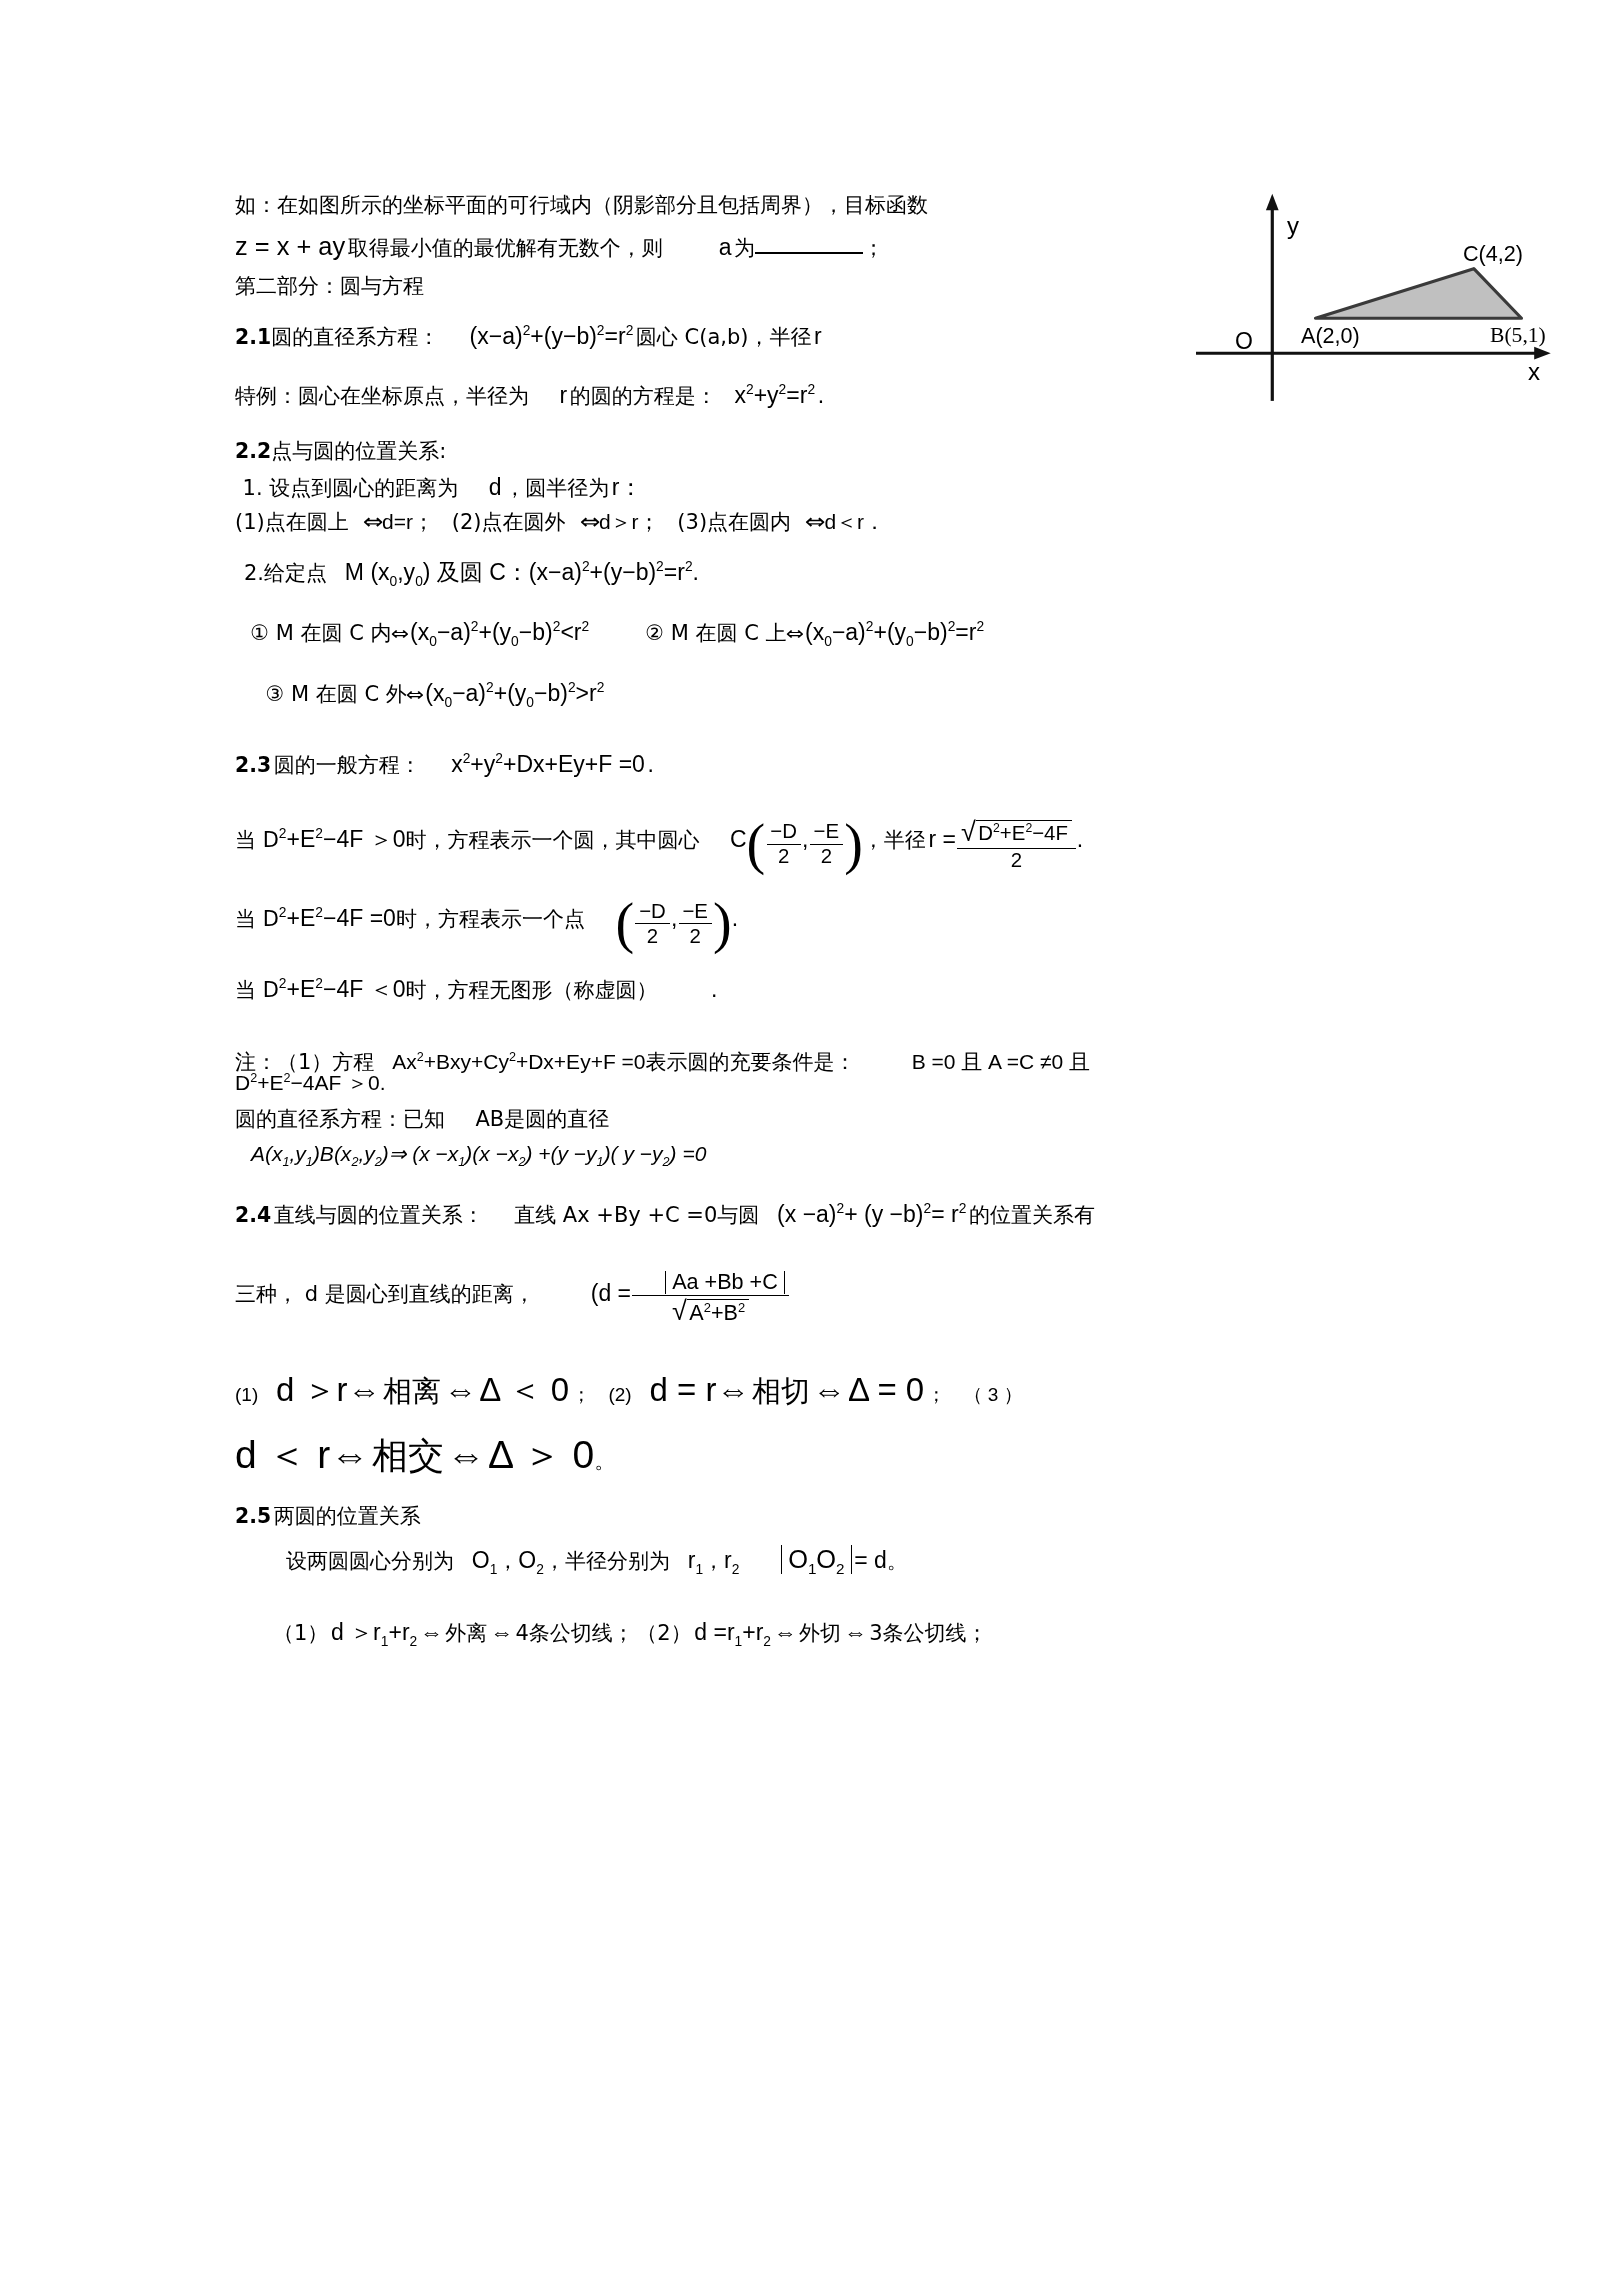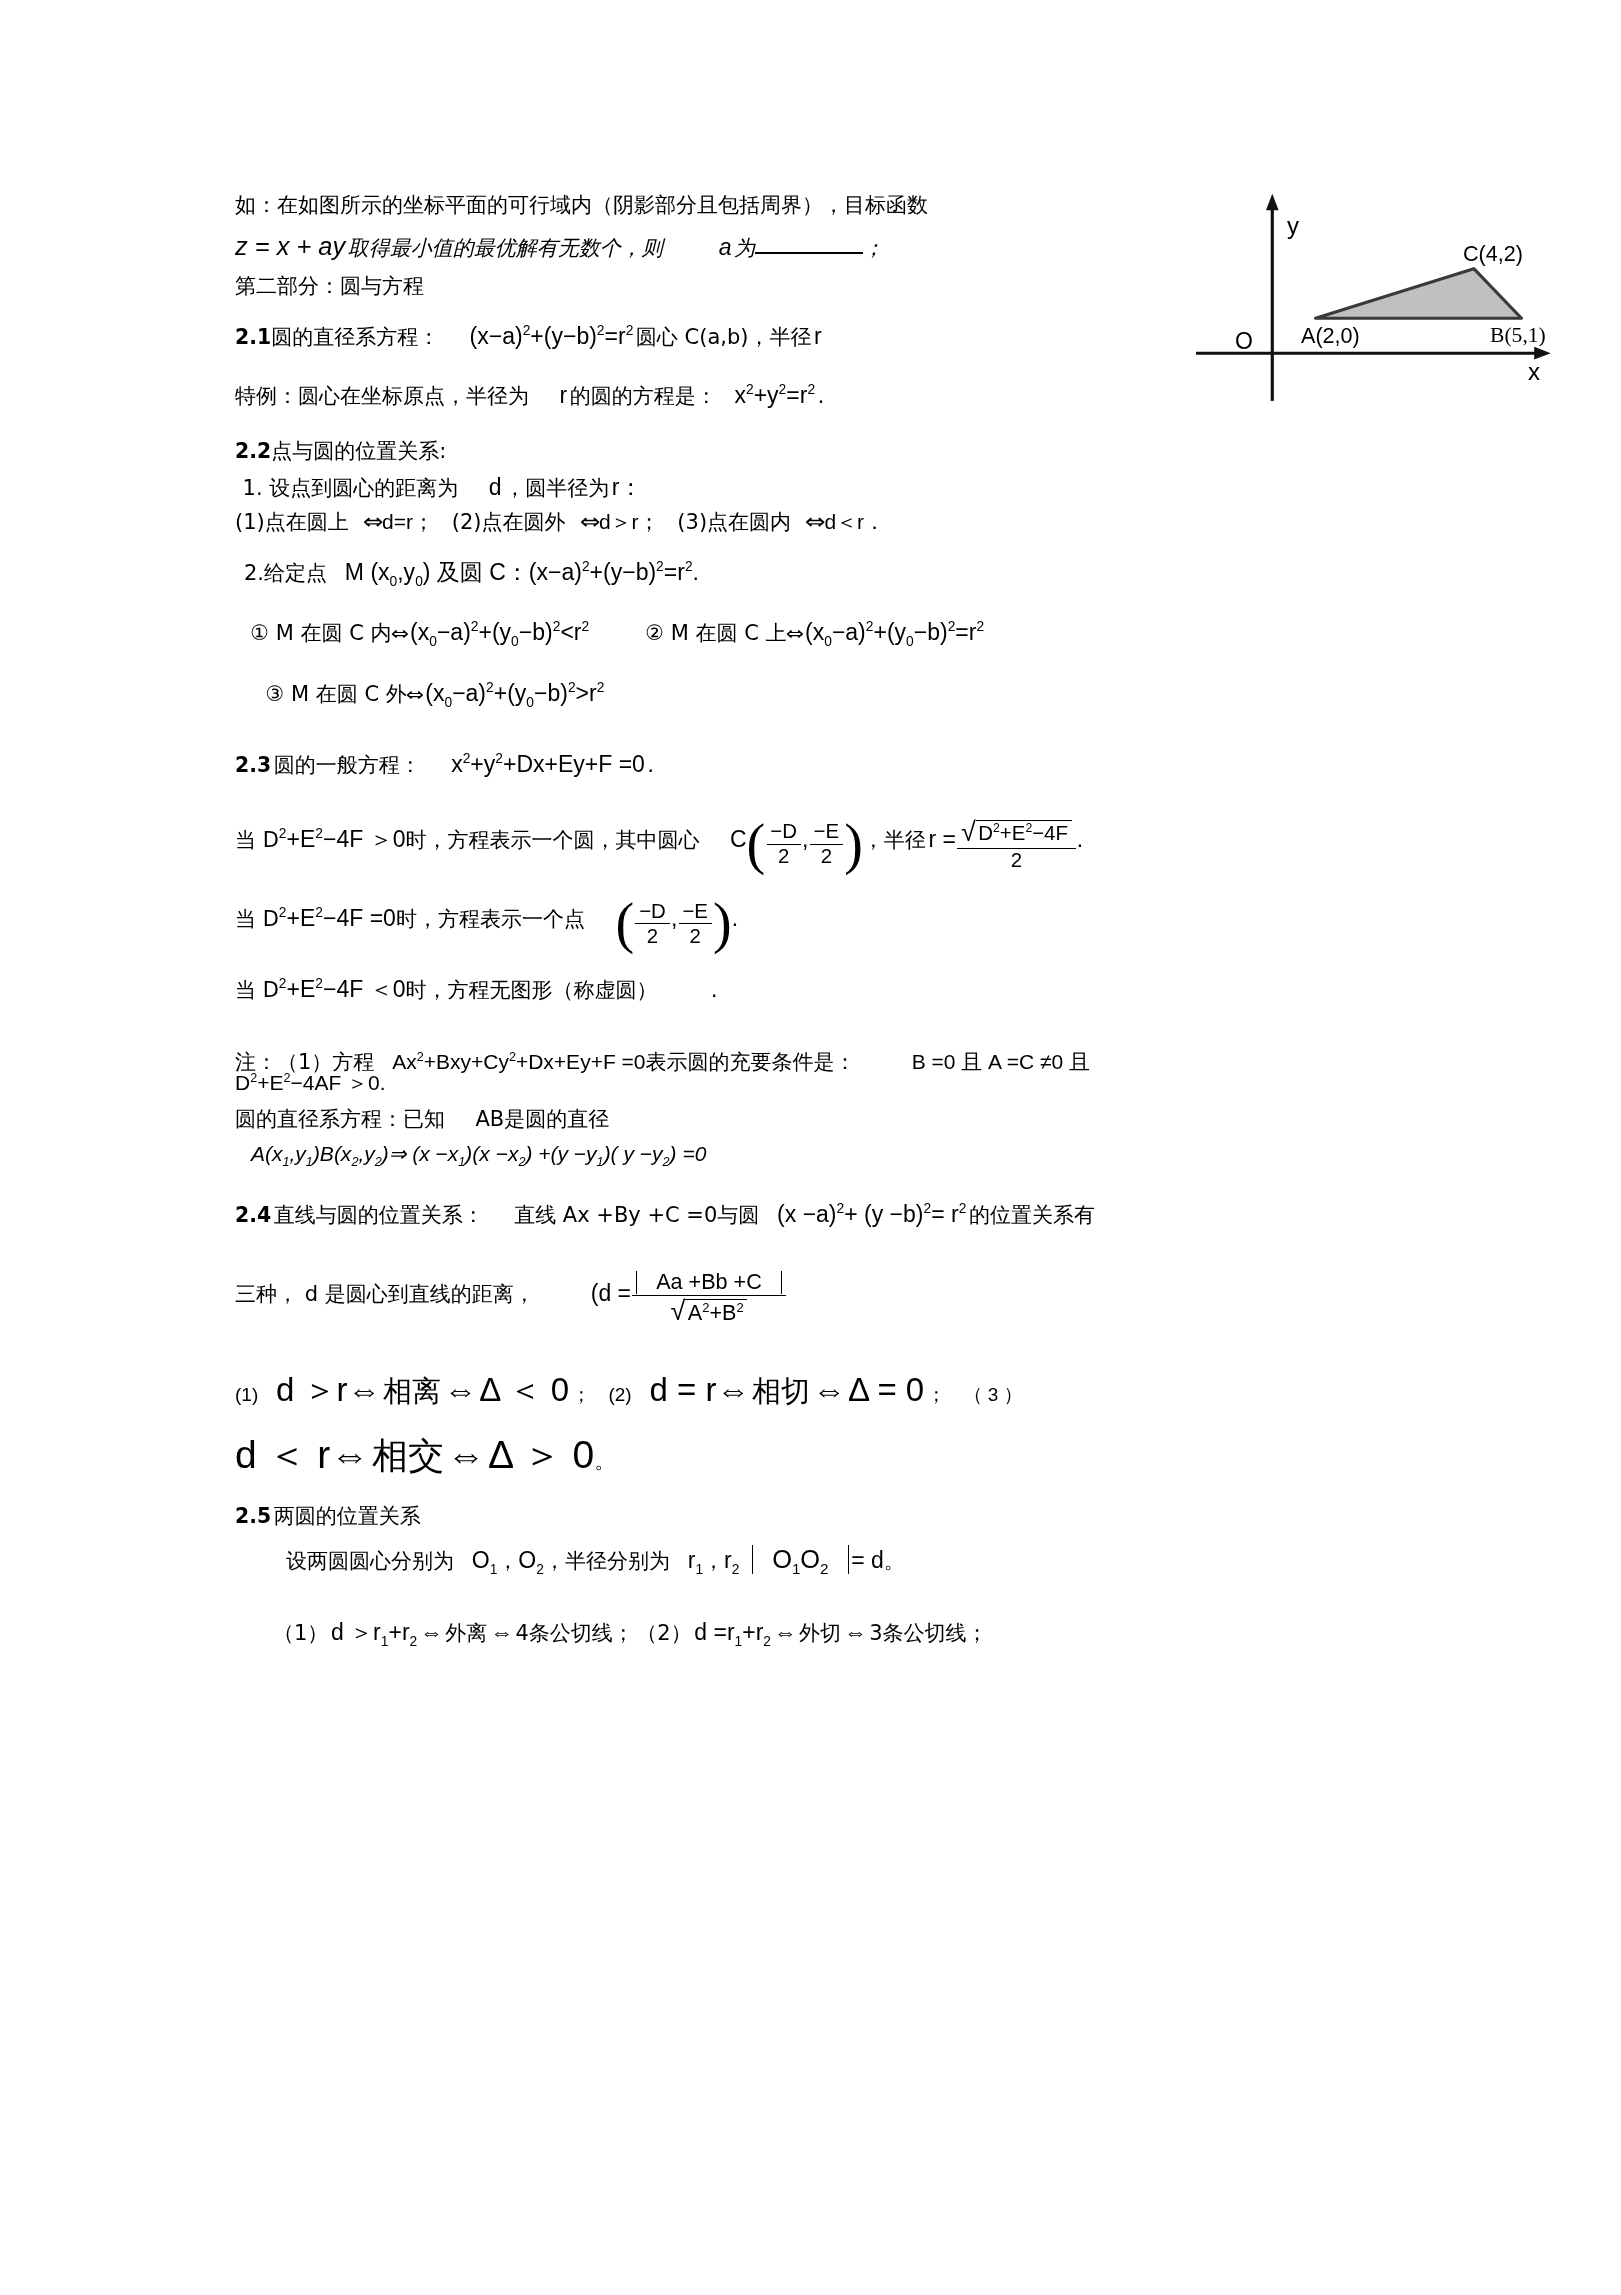--- a/index.html
+++ b/index.html
@@ -71,21 +71,21 @@
   .rad { display:inline-block; vertical-align:middle; position:relative; }
   .rad > .sign { font-size:27px; font-family:"Liberation Sans", sans-serif; vertical-align:middle;}
   .radbody {
     display:inline-block;
     border-top:1.9px solid #000;
     padding:1.9px 3.8px 0 2.5px;
     vertical-align:middle;
     font-family:"Liberation Sans", sans-serif;
   }
   
-  .absv { display:inline-block; border-left:1.9px solid #000; border-right:1.9px solid #000; padding:0 19px; }
+  .absv { display:inline-block; border-left:1.9px solid #000; border-right:1.9px solid #000; padding:0 6px;margin-left:29px; }
 
   .dblarrow { font-family:"DejaVu Sans", sans-serif; display:inline-block; transform:scaleX(1.15); }
 
   
   .bigline { font-family:"Liberation Sans", sans-serif; font-size:33px; }
   .bigcn { font-family:"DejaVu Sans", sans-serif; font-size:29px; }
   .smallnum { font-family:"Liberation Sans", sans-serif; font-size:19px; }
   .hugeline { font-family:"Liberation Sans", sans-serif; font-size:39px; }
   .hugecn { font-family:"DejaVu Sans", sans-serif; font-size:36px; }
 
@@ -115,21 +115,21 @@
     <div style="position:absolute; left:294px; top:132px; font-family:Liberation Serif, serif; font-size:21.6px;">B(5,1)</div>
     <div style="position:absolute; left:267px; top:50px; font-family:'Liberation Sans',sans-serif; font-size:21.6px;">C(4,2)</div>
   </div>
 
   <div class="content">
 
     <div class="row" style="top:0px;">
       <span class="cn">如：在如图所示的坐标平面的可行域内（阴影部分且包括周界），目标函数</span>
     </div>
 
-    <div class="row" style="top:41px;font-style:italic;">
+    <div class="row" style="top:41px;">
       <span class="math" style="font-size:25.4px;">z = x + ay</span>
       <span class="cn">取得最小值的最优解有无数个，则</span>
       <span class="gap2"></span>
       <span class="math">a</span>
       <span class="cn">为</span><span class="fillline"></span><span class="cn">；</span>
     </div>
 
     <div class="row" style="top:81px;">
       <span class="cn">第二部分：圆与方程</span>
     </div>

